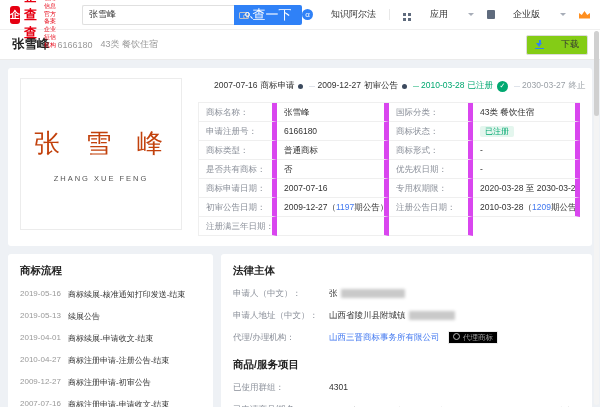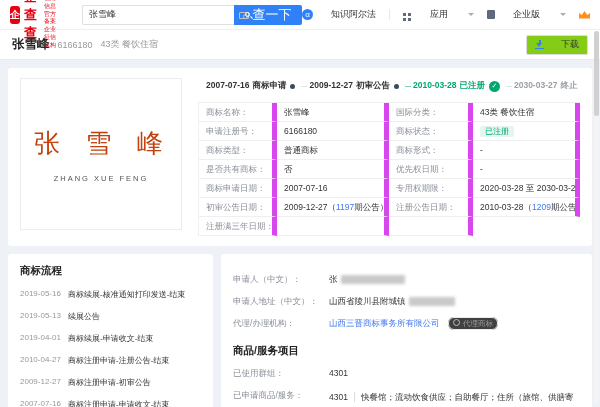--- a/index.html
+++ b/index.html
@@ -45,21 +45,21 @@
   main { padding:8px; }
   .card { background:#fff; border-radius:3px; }
   .topcard { display:flex; padding:10px 12px; }
 
   .tm-img { width:162px; height:152px; border:1px solid #ececec; display:flex; flex-direction:column; align-items:center; justify-content:center; gap:13px; flex:none; cursor:pointer; }
   .tm-hanzi { font-size:26px; color:#c2410c; letter-spacing:5px; font-family:Liberation Mono, monospace; white-space:nowrap; }
   .tm-latin { font-size:7.5px; color:#555; letter-spacing:2px; }
 
   .tm-right { flex:1; margin-left:16px; min-width:0; }
 
-  .tl { display:flex; align-items:center; font-size:8.5px; color:#333; margin:2px 8px 10px; white-space:nowrap;font-weight:bold; }
+  .tl { display:flex; align-items:center; font-size:8.5px; color:#333; margin:2px 16px 10px; white-space:nowrap; }
   .tl-t span + span { margin-left:3px; }
   .tl-dot { width:5px; height:5px; border-radius:50%; background:#3c4a5e; margin:0 4px; flex:none; }
   .tl-seg { flex:1; height:1px; background:#dfe3ea; margin:0 2px; min-width:6px; }
   .seg-green { background:#7fd4b4; }
   .tl-check { width:11px; height:11px; border-radius:50%; background:#00a870; color:#fff; font-size:7px; display:flex; align-items:center; justify-content:center; margin:0 4px; flex:none; }
   .tl-check::before { content:"\2713"; }
   .tl-t.green span { color:#00a870; }
   .tl-t.gray span { color:#9aa0a6; }
 
   .dgrid { display:grid; grid-template-columns:78px 112px 84px 1fr; border-top:1px solid #efefef; border-left:1px solid #efefef; font-size:8.5px; }
@@ -79,21 +79,21 @@
   .fdate { color:#999; width:48px; flex:none; }
   .ftext { color:#333; }
 
   .lrow { display:flex; margin-top:10px; font-size:8.5px; align-items:flex-start; }
   .llabel { width:96px; flex:none; color:#8a8f99; }
   .lval { color:#333; min-width:0; }
   .blur { display:inline-block; height:9px; border-radius:1px; background:#c9c9c9; filter:blur(1.5px); vertical-align:middle; margin-left:3px; }
   .blur.w1 { width:64px; }
   .blur.w2 { width:46px; }
   .agency-link { color:#4178f0; cursor:pointer; }
-  .agency-badge { margin-left:6px; font-size:7.5px; color:#999; background:#404040; border:1px solid #ececec; border-radius:6px; padding:1px 4px; white-space:nowrap; }
+  .agency-badge { margin-left:6px; font-size:7.5px; color:#999; background:#000000; border:1px solid #ececec; border-radius:0; padding:1px 4px; white-space:nowrap; }
   .agency-badge::before { content:""; display:inline-block; width:5px; height:5px; border:1px solid #bbb; border-radius:50%; margin-right:3px; }
   .code { color:#333; padding-right:6px; border-right:1px solid #ddd; margin-right:6px; }
   .services .lval { line-height:1.8; }
 
   
   .sb { position:fixed; right:1px; top:31px; width:5px; height:374px; background:#f4f4f4; border-radius:3px; }
   .sb-thumb { width:5px; height:85px; background:#d0d0d0; border-radius:3px; cursor:pointer; }
 </style>
 </head>
 <body>
@@ -246,20 +246,21 @@
         <span class="fdate">2009-12-27</span>
         <span class="ftext">商标注册申请-初审公告</span>
       </div>
       <div class="fitem">
         <span class="fdate">2007-07-16</span>
         <span class="ftext">商标注册申请-申请收文-结束</span>
       </div>
     </section>
 
     <section class="card legalcard">
+      <h3>法律主体</h3>
 
       <div class="lrow">
         <span class="llabel">申请人（中文）：</span>
         <span class="lval"><span>张</span><span class="blur w1"></span></span>
       </div>
 
       <div class="lrow">
         <span class="llabel">申请人地址（中文）：</span>
         <span class="lval"><span>山西省陵川县附城镇</span><span class="blur w2"></span></span>
       </div>

